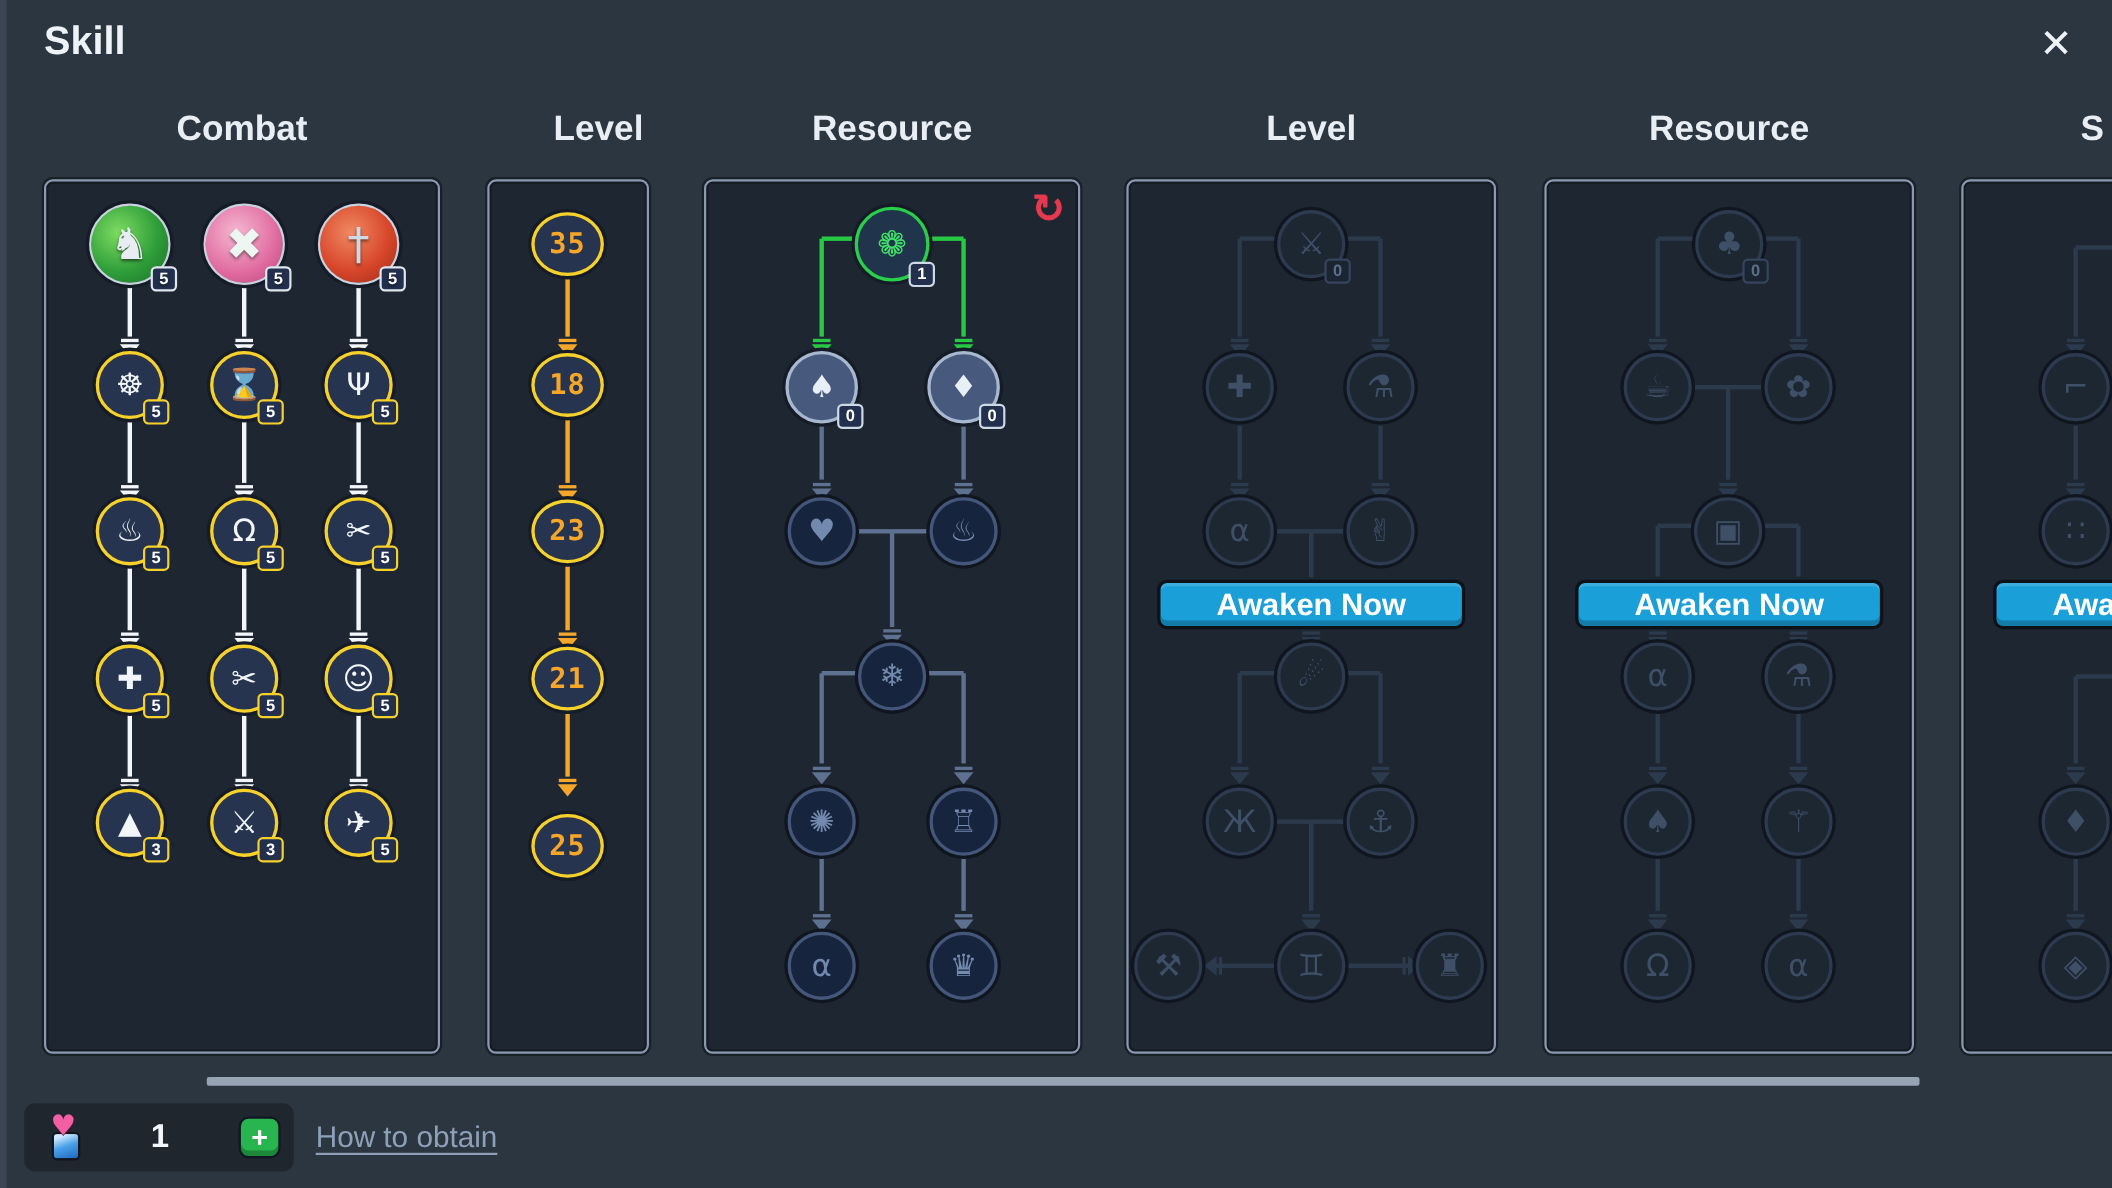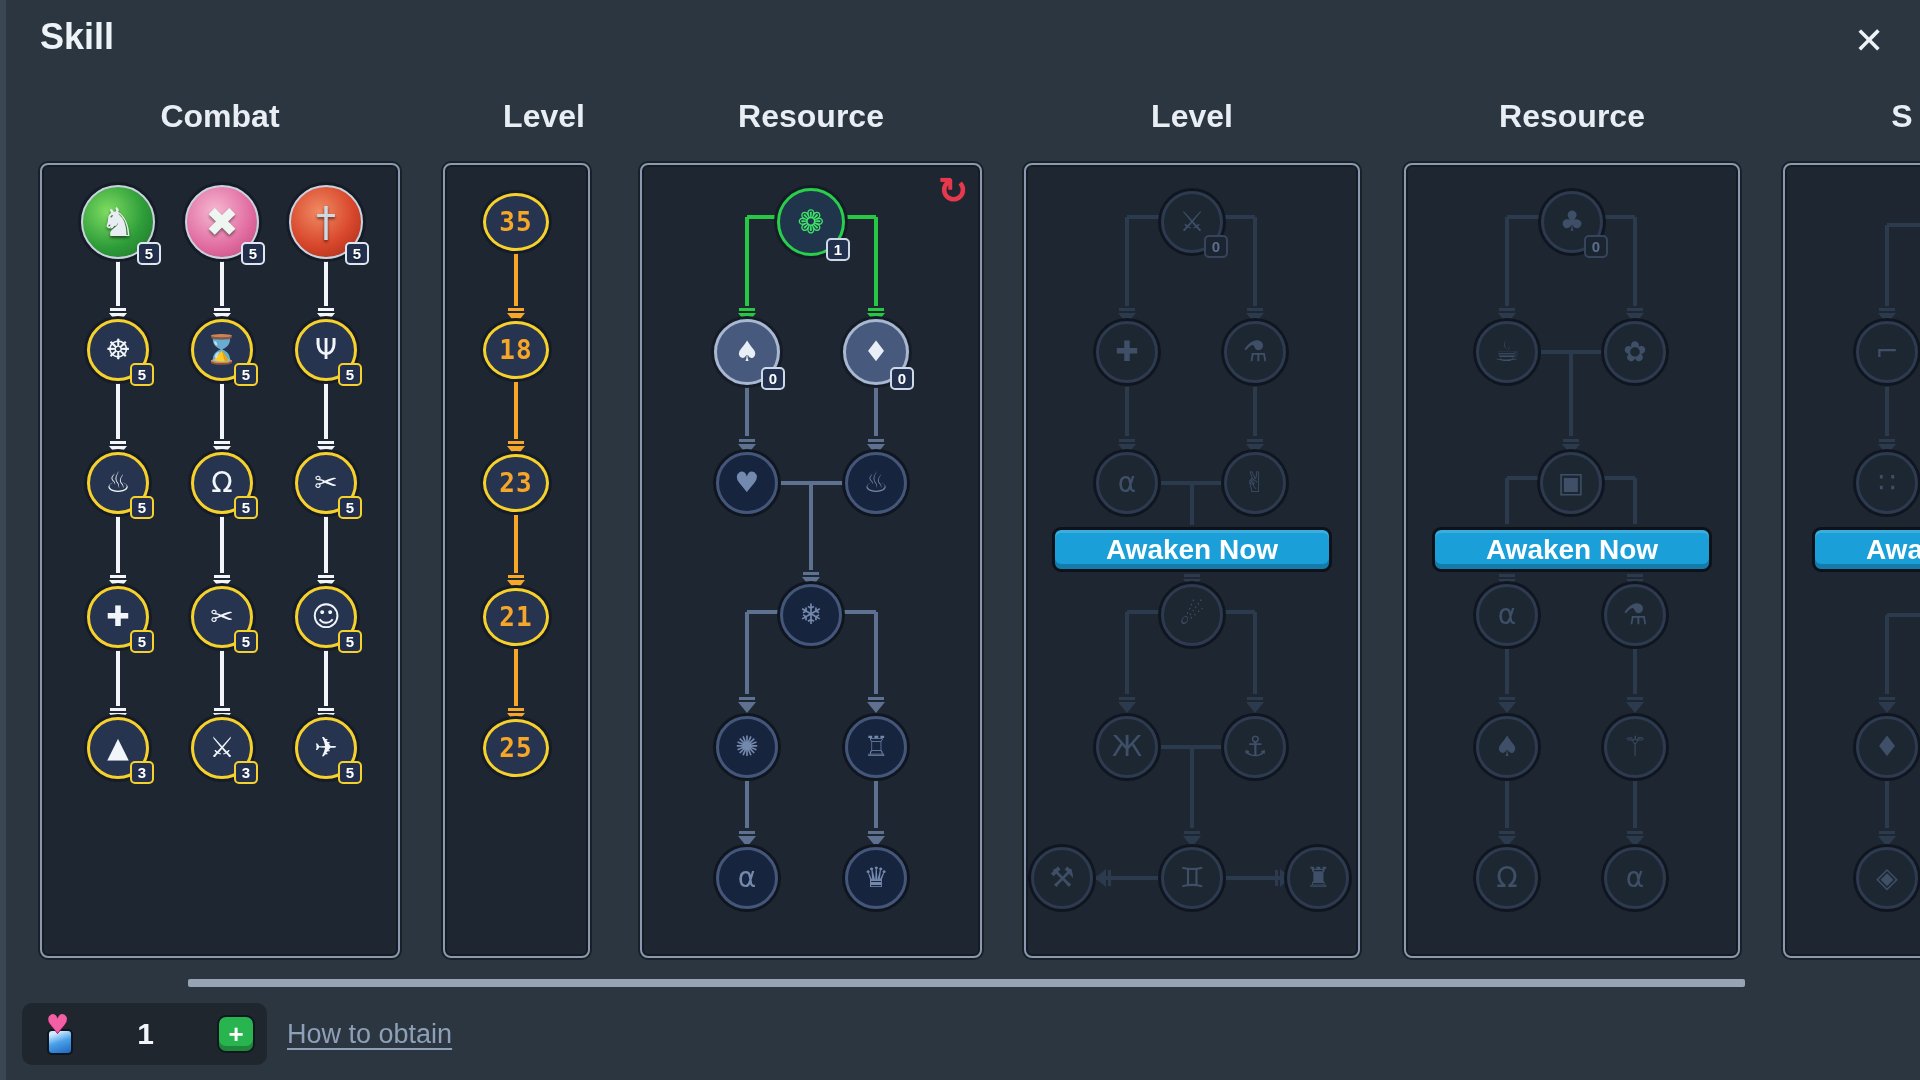--- a/index.html
+++ b/index.html
@@ -233,21 +233,21 @@
     </div>
     <div class="node st-level" style="left: 483px; top: 321px;">
       <span class="g">18</span>
     </div>
     <div class="node st-level" style="left: 483px; top: 454px;">
       <span class="g">23</span>
     </div>
     <div class="node st-level" style="left: 483px; top: 588px;">
       <span class="g">21</span>
     </div>
-    <div class="node st-level" style="left: 483px; top: 719px;">
+    <div class="node st-level" style="left: 483px; top: 740px;">
       <span class="g">25</span>
     </div>
     <div class="panel" style="left: 640px; top: 163px; width: 342px; height: 795px;"></div>
     <div class="seg" style="background: rgb(39, 200, 67); left: 747px; top: 215px; width: 129px; height: 4px;"></div>
     <div class="seg" style="background: rgb(39, 200, 67); left: 745px; top: 217px; width: 4px; height: 89px;"></div>
     <div class="seg" style="background: rgb(39, 200, 67); left: 874px; top: 217px; width: 4px; height: 89px;"></div>
     <div class="seg" style="background: rgb(94, 113, 145); left: 745px; top: 387px; width: 4px; height: 49px;"></div>
     <div class="seg" style="background: rgb(94, 113, 145); left: 874px; top: 387px; width: 4px; height: 49px;"></div>
     <div class="seg" style="background: rgb(94, 113, 145); left: 747px; top: 481px; width: 129px; height: 4px;"></div>
     <div class="seg" style="background: rgb(94, 113, 145); left: 809px; top: 483px; width: 4px; height: 87px;"></div>

